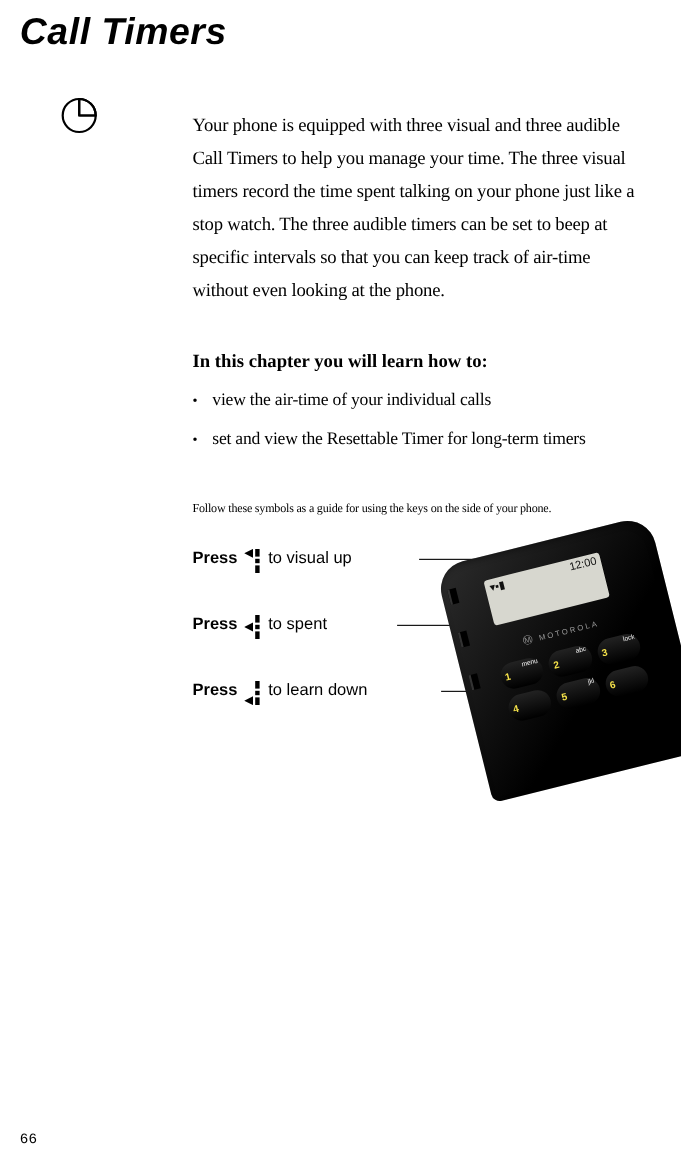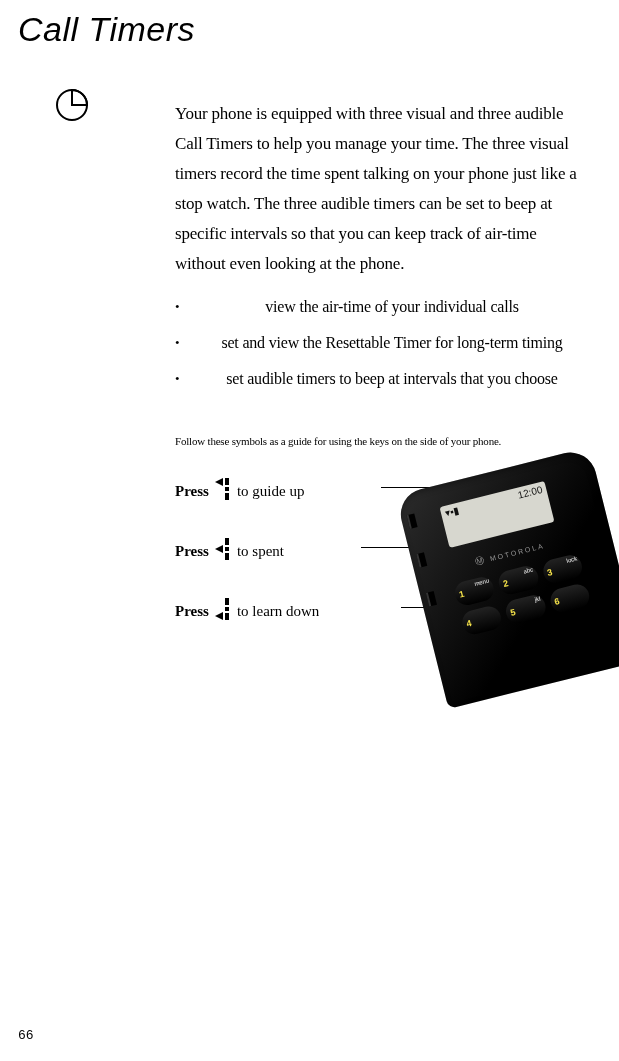--- a/index.html
+++ b/index.html
@@ -7,21 +7,21 @@
       padding: 0;
       background: #fff;
       font-family: Georgia, 'Times New Roman', serif;
       width: 619px;
       height: 1061px;
       position: relative;
       color: #000;
     }
     .page-title {
       font-family: Arial, Helvetica, sans-serif;
-      font-weight: 400;
+      font-weight: 700;
       font-style: italic;
       font-size: 34px;
       letter-spacing: 0.5px;
       margin: 10px 16px 0 18px;
     }
     .content {
       margin-left: 175px;
       margin-right: 28px;
       margin-top: 50px;
     }
@@ -50,21 +50,20 @@
       margin: 0;
     }
     .bullets li {
       font-size: 16px;
       line-height: 22px;
       margin-bottom: 14px;
       padding-left: 18px;
       position: relative;
       font-family: Georgia, 'Times New Roman', serif;
       letter-spacing: -0.2px;
-      text-align: center;
     }
     .bullets li::before {
       content: '•';
       position: absolute;
       left: 0;
       top: 0;
       font-size: 13px;
     }
     .follow-text {
       font-size: 11px;
@@ -72,26 +71,26 @@
       margin-top: 36px;
       font-family: Georgia, 'Times New Roman', serif;
       letter-spacing: -0.2px;
     }
     .press-block {
       position: relative;
       margin-top: 22px;
       height: 250px;
     }
     .press-row {
-      font-family: Liberation Serif, serif;
+      font-family: Liberation Sans, sans-serif;
       font-size: 15px;
       position: absolute;
       left: 0;
       display: flex;
-      align-items: flex-end;
+      align-items: flex-start;
       gap: 6px;
     }
     .press-row .press-label {
       font-weight: bold;
     }
     .press-row .press-action {
       font-weight: normal;
     }
     .row1 { top: 0px; }
     .row2 { top: 60px; }
@@ -215,42 +214,42 @@
     <circle cx="17" cy="17" r="15" fill="#fff" stroke="#000" stroke-width="2"></circle>
     <path d="M17 17 L17 2 A15 15 0 0 1 32 17 Z" fill="none" stroke="#000" stroke-width="2"></path>
     <line x1="17" y1="17" x2="17" y2="2" stroke="#000" stroke-width="2"></line>
     <line x1="17" y1="17" x2="32" y2="17" stroke="#000" stroke-width="2"></line>
   </svg>
 </div>
 
 <div class="content">
   <p class="intro">Your phone is equipped with three visual and three audible Call Timers to help you manage your time. The three visual timers record the time spent talking on your phone just like a stop watch. The three audible timers can be set to beep at specific intervals so that you can keep track of air-time without even looking at the phone.</p>
 
+  <div class="sub-heading">In this chapter you will learn how to:</div>
 
   <ul class="bullets">
     <li>view the air-time of your individual calls</li>
-    <li>set and view the Resettable Timer for long-term timing</li>
-    <li>set audible timers to beep at intervals that you choose</li>
+    <li>set and view the Resettable Timer for long-term timers</li>
   </ul>
 
   <p class="follow-text">Follow these symbols as a guide for using the keys on the side of your phone.</p>
 
   <div class="press-block">
 
     <div class="press-row row1">
       <span class="press-label">Press</span>
       <span class="arrow-icon">
         <svg width="16" height="22" viewBox="0 0 16 22">
           <polygon points="0,4 8,0 8,8" fill="#000"></polygon>
           <rect x="10" y="0" width="4" height="7" fill="#000"></rect>
           <rect x="10" y="9" width="4" height="4" fill="#000"></rect>
           <rect x="10" y="15" width="4" height="7" fill="#000"></rect>
         </svg>
       </span>
-      <span class="press-action">to guide up</span>
+      <span class="press-action">to visual up</span>
     </div>
 
     <div class="press-row row2">
       <span class="press-label">Press</span>
       <span class="arrow-icon">
         <svg width="16" height="22" viewBox="0 0 16 22">
           <rect x="10" y="0" width="4" height="7" fill="#000"></rect>
           <polygon points="0,11 8,7 8,15" fill="#000"></polygon>
           <rect x="10" y="9" width="4" height="4" fill="#000"></rect>
           <rect x="10" y="15" width="4" height="7" fill="#000"></rect>

